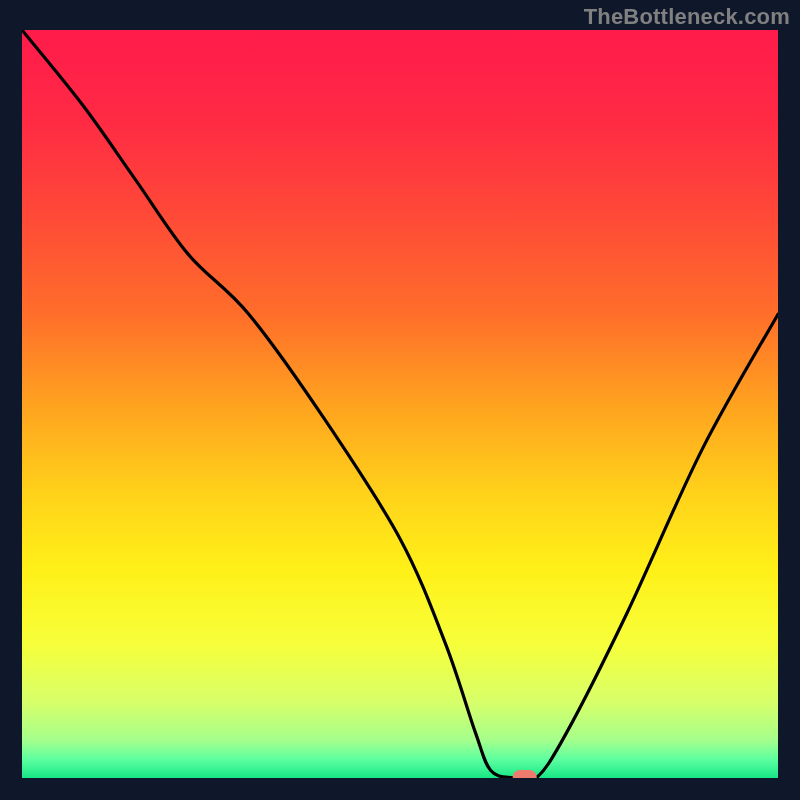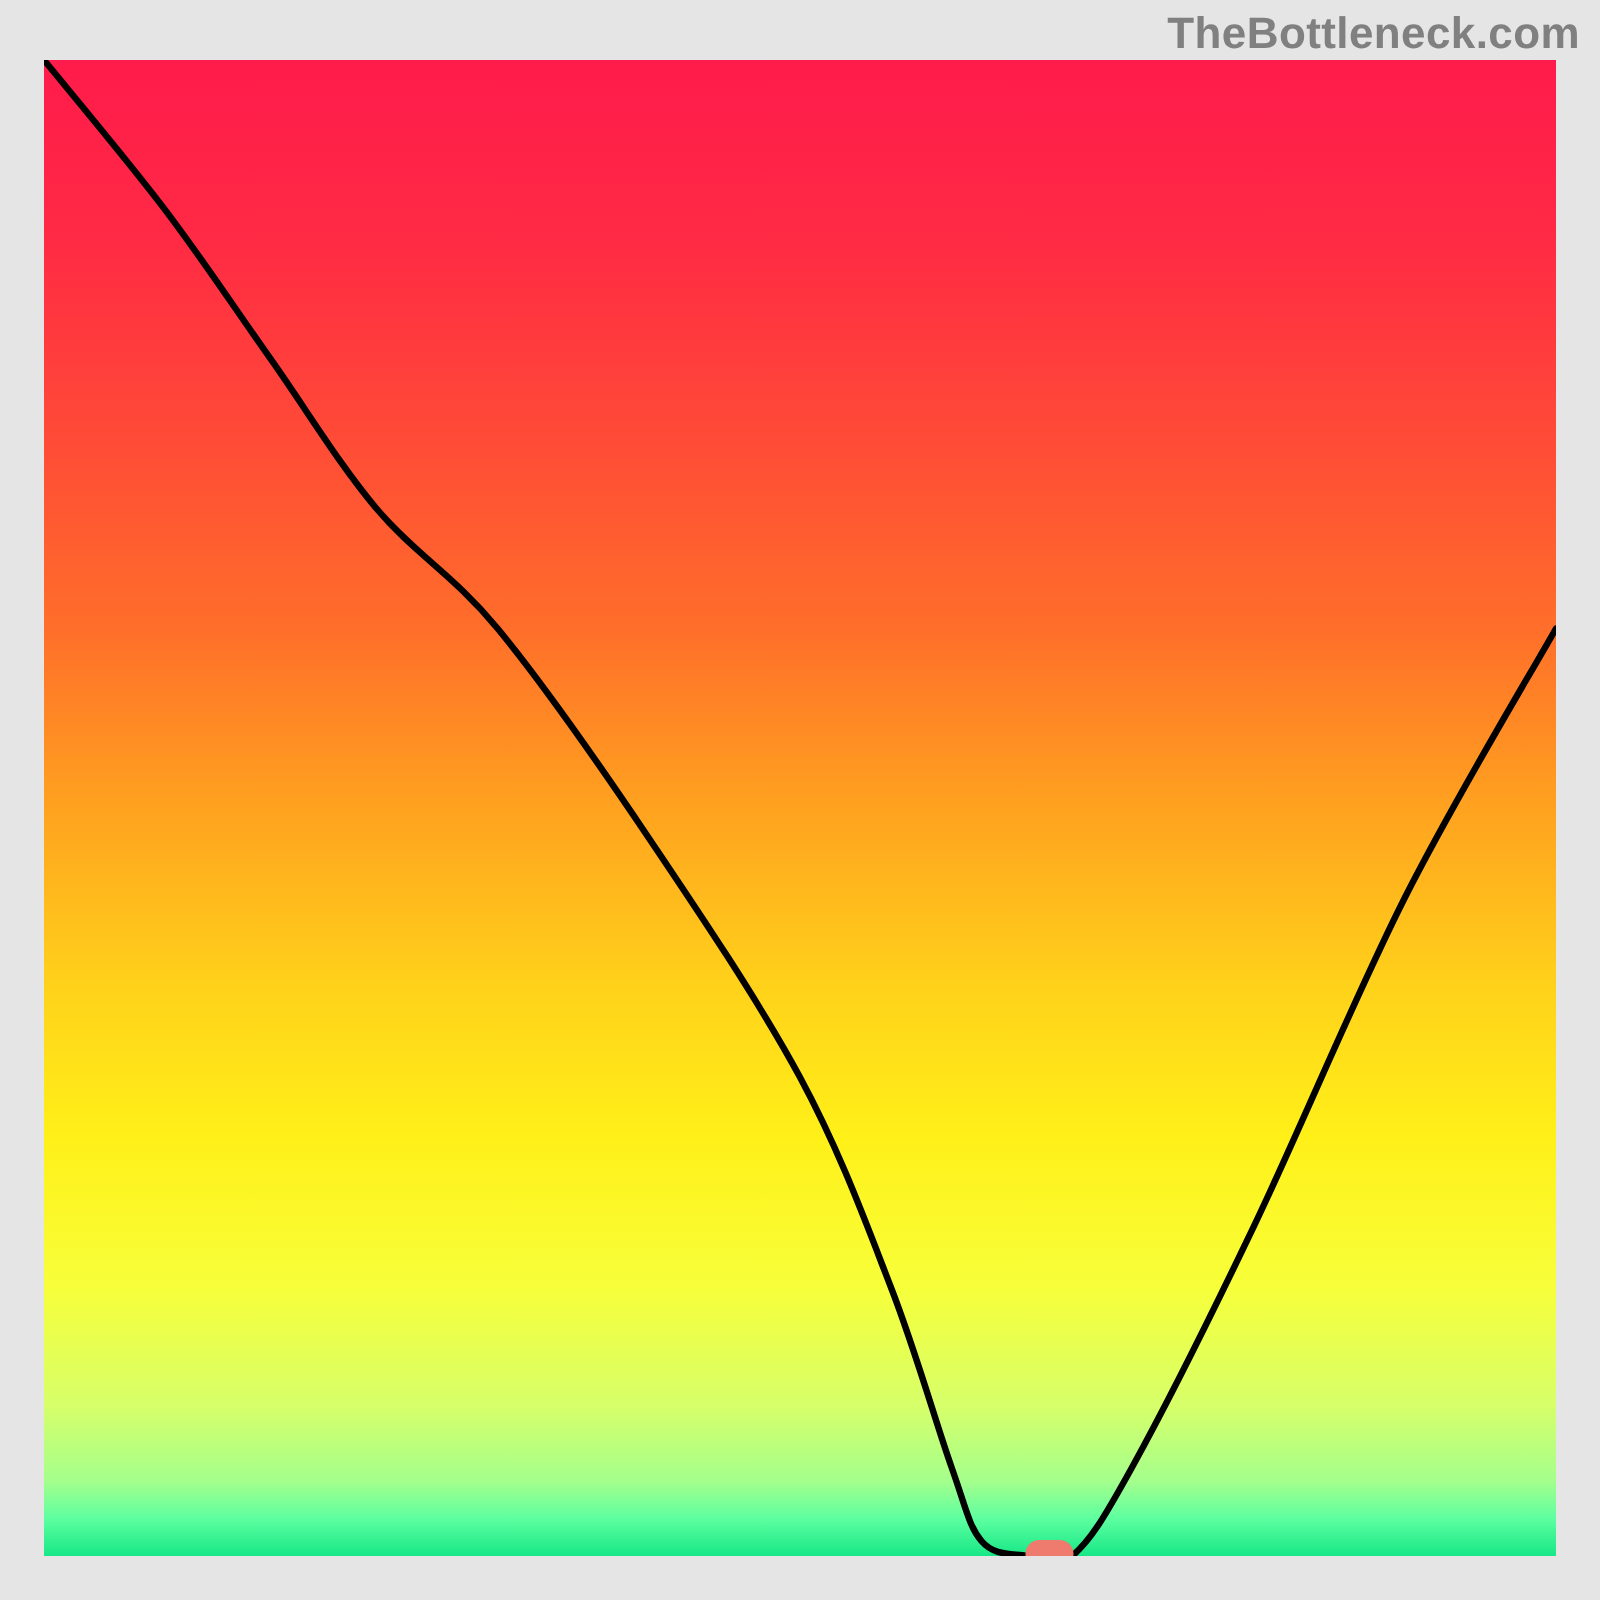--- a/index.html
+++ b/index.html
@@ -8,21 +8,21 @@
     width: 800px;
     height: 800px;
     background: #000;
     overflow: hidden;
     font-family: Arial, Helvetica, sans-serif;
   }
   .frame {
     position: relative;
     width: 800px;
     height: 800px;
-    background: #e5e5e5;
+    background: #0f172a;
   }
   .attribution {
     position: absolute;
     top: 4px;
     right: 10px;
     color: #808080;
     font-size: 22px;
     font-weight: bold;
     letter-spacing: 0.2px;
     z-index: 5;

